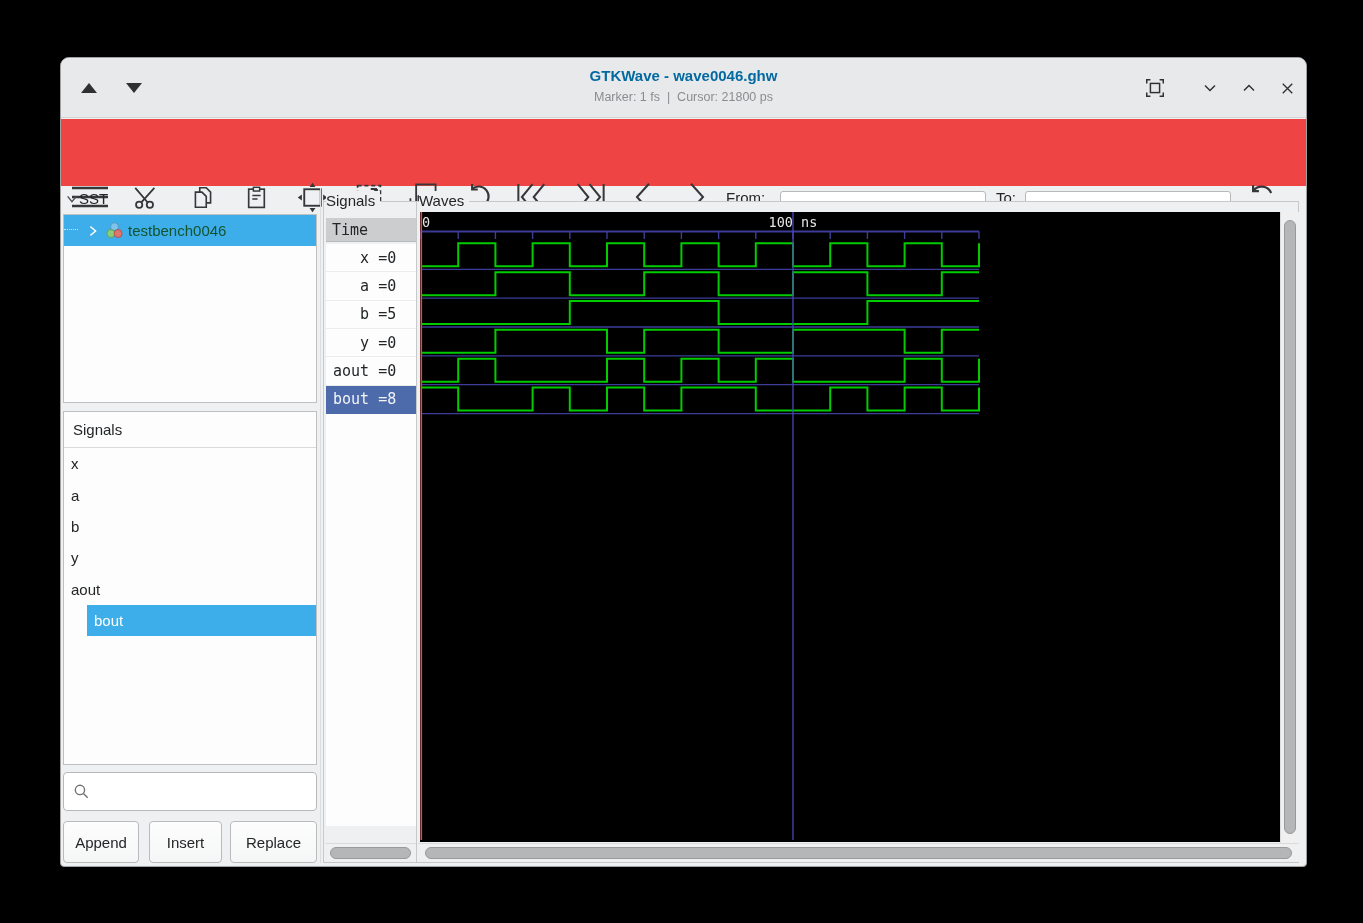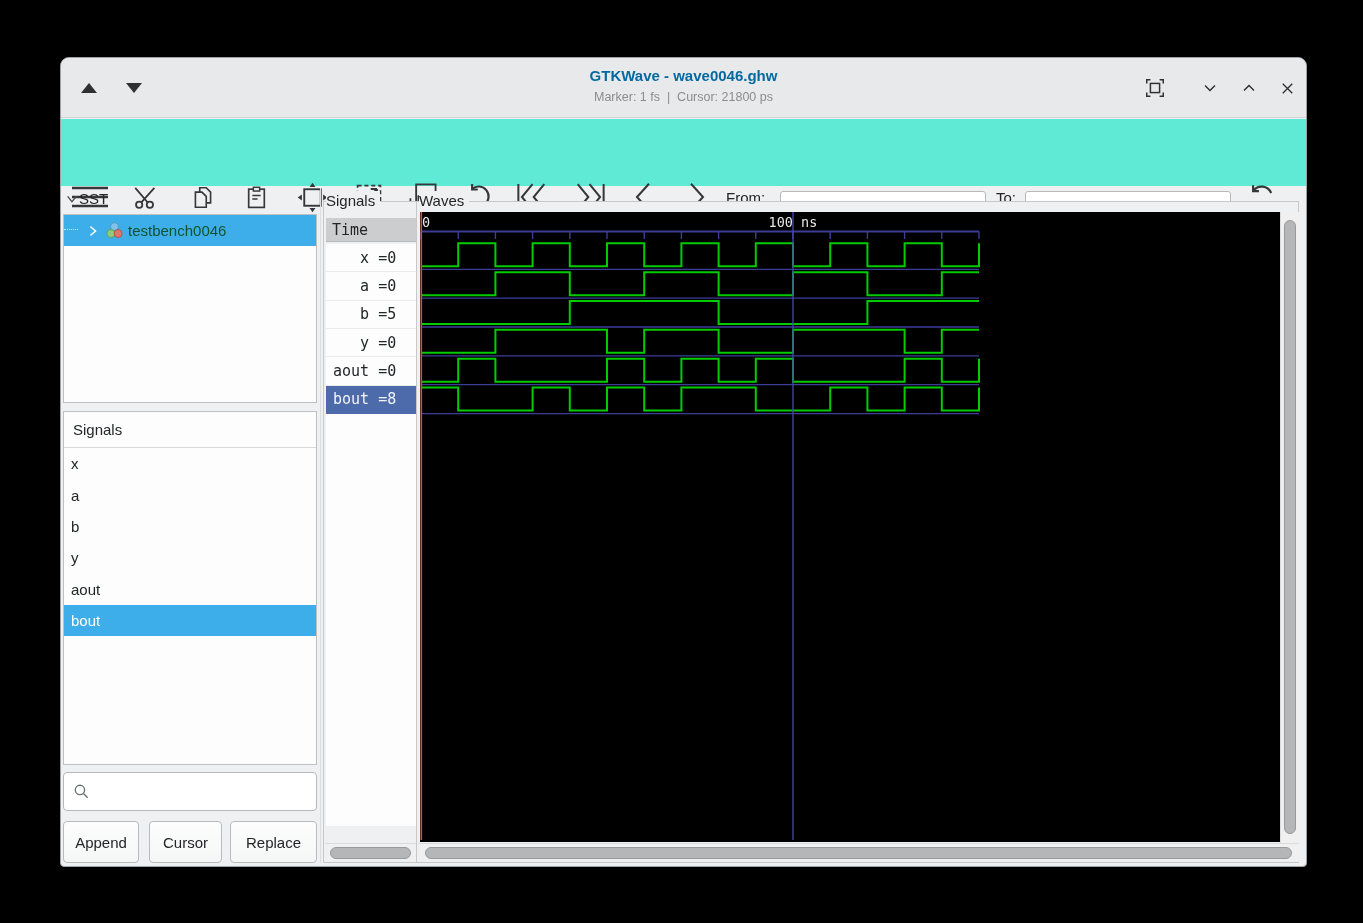--- a/index.html
+++ b/index.html
@@ -10,35 +10,35 @@
   
   .titlebar{position:absolute;left:0;top:0;width:100%;height:60px;background:#e8e9ea;
     border-bottom:1px solid #d2d3d4;}
   .tb-title{position:absolute;left:0;right:0;top:9px;text-align:center;font-size:15px;font-weight:600;color:#0369a1;}
   .tb-sub{position:absolute;left:0;right:0;top:32px;text-align:center;font-size:12.5px;color:#8a8d8f;white-space:pre;}
   .winbtn{position:absolute;top:14px;width:32px;height:32px;display:flex;align-items:center;justify-content:center;background:none;border:none;padding:0;cursor:default;}
   .tri{width:0;height:0;border-left:8px solid transparent;border-right:8px solid transparent;}
   .tri.up{border-bottom:10px solid #2e3032;}
   .tri.down{border-top:10px solid #2e3032;}
   
-  .toolbar{position:absolute;left:0;top:61px;width:100%;height:67px;background:#5eead4;}
+  .toolbar{position:absolute;left:0;top:61px;width:100%;height:67px;background:#ef4444;}
   .tool{position:absolute;top:78px;transform:translateY(-50%);height:44px;display:flex;align-items:center;justify-content:center;background:none;border:none;padding:0;}
   .tool svg{display:block;}
   .tb-label{position:absolute;top:78px;transform:translateY(-50%);font-size:15px;color:#232627;}
   .tb-input{position:absolute;top:72px;height:47px;background:#fff;border:1px solid #b6b8ba;border-radius:3px;
     font-size:15px;color:#232627;padding:0 12px;font-family:"Liberation Sans",sans-serif;}
   
   .sst-head{position:absolute;left:4px;top:132px;font-size:15px;display:flex;align-items:center;}
   .panel-box{position:absolute;background:#fdfdfe;border:1px solid #bec0c2;}
   .tree-row{height:31px;display:flex;align-items:center;font-size:15px;white-space:nowrap;}
   .tree-row.selected{background:#3daee9;color:#14532d;}
   .tree-row .ind{display:inline-block;}
   .list-head{height:36px;display:flex;align-items:center;padding-left:9px;font-size:15px;border-bottom:1px solid #d9dadb;background:#fdfdfe;}
   .list-row{height:31.4px;display:flex;align-items:center;padding-left:7px;font-size:15px;}
-  .list-row.selected{background:#3daee9;color:#fff;}
+  .list-row.selected{background:#3daee9;color:#fff;margin-left:23px;}
   .searchbox{position:absolute;left:2px;top:714px;width:254px;height:39px;background:#fff;border:1px solid #b6b8ba;border-radius:4px;}
   .searchbox input{position:absolute;left:30px;top:2px;width:218px;height:33px;border:none;outline:none;font-size:15px;background:transparent;}
   .searchbox svg{position:absolute;left:9px;top:10px;}
   .btn{position:absolute;top:763px;height:42px;background:linear-gradient(#fdfdfd,#f5f6f6);
     border:1px solid #b9bbbd;border-radius:4px;font-size:15px;color:#232627;
     display:flex;align-items:center;justify-content:center;font-family:"Liberation Sans",sans-serif;}
   .vsep{position:absolute;left:259px;top:130px;width:1px;height:675px;background:#dcddde;}
   
   .frame{position:absolute;border:1px solid #c6c8ca;background:#eff0f1;}
   .frame-label{position:absolute;top:-11px;left:2px;background:#eff0f1;padding-right:5px;font-size:15px;color:#232627;line-height:20px;}
@@ -226,21 +226,21 @@
 
   <div class="searchbox">
     <svg width="17" height="17" viewBox="0 0 22 22">
       <circle cx="9" cy="9" r="6" fill="none" stroke="#6f7275" stroke-width="1.8"></circle>
       <path d="M13.5,13.5 L19,19" stroke="#6f7275" stroke-width="1.8"></path>
     </svg>
     <input placeholder="" style="">
   </div>
 
   <button class="btn" style="left:2px;width:76px">Append</button>
-  <button class="btn" style="left:88px;width:73px">Cursor</button>
+  <button class="btn" style="left:88px;width:73px">Insert</button>
   <button class="btn" style="left:169px;width:87px">Replace</button>
 
   <div class="vsep"></div>
 
   <div class="frame" style="left:262px;top:143px;width:95px;height:662px">
     <div class="frame-label">Signals</div>
     <div class="sig-fill"></div>
     <div class="time-head">Time</div>
     <div class="sig-rows" id="sig-rows">
         <div class="sig-row">   x =0</div>

